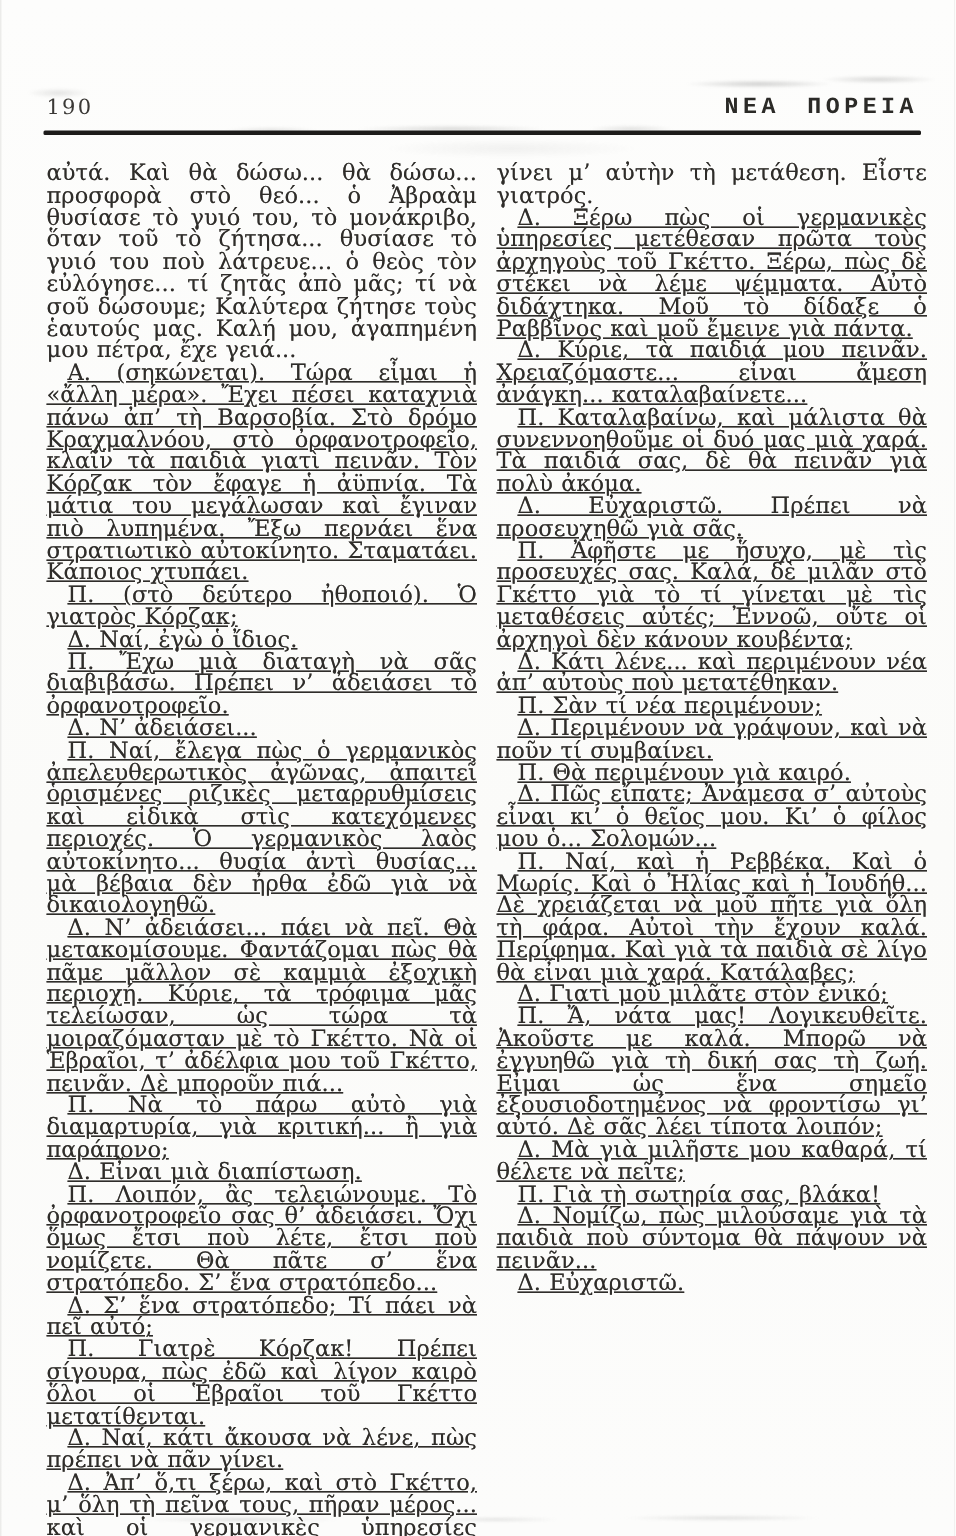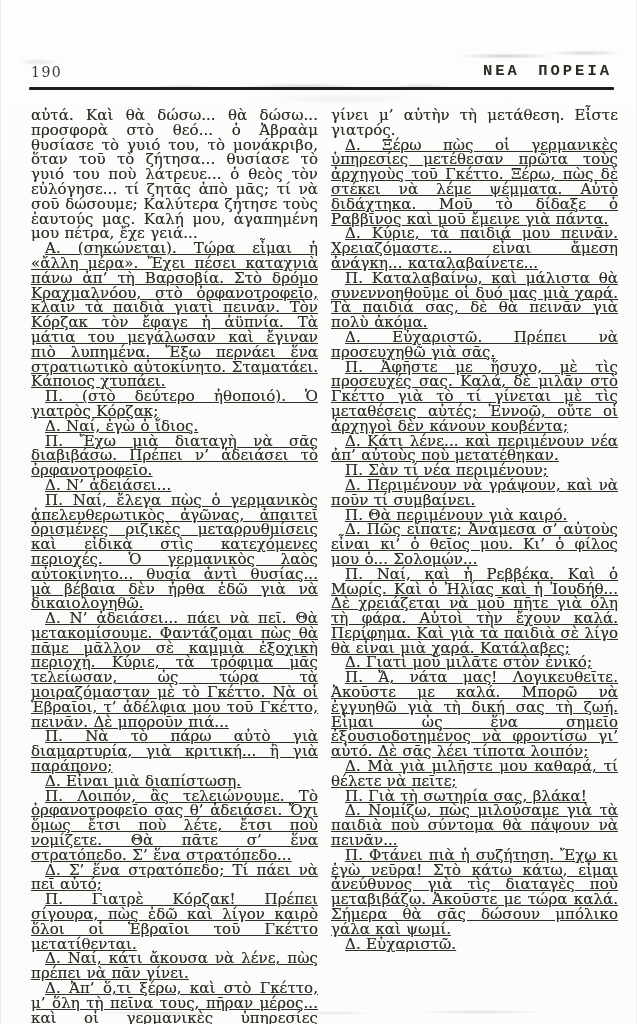--- a/index.html
+++ b/index.html
@@ -137,17 +137,16 @@
         <p class="indent">Π. Σὰν τί νέα περιμένουν;</p>
         <p class="indent">Δ. Περιμένουν νὰ γράψουν, καὶ νὰ ποῦν τί συμβαίνει.</p>
         <p class="indent">Π. Θὰ περιμένουν γιὰ καιρό.</p>
         <p class="indent">Δ. Πῶς εἴπατε; Ἀνάμεσα σ’ αὐτοὺς εἶναι κι’ ὁ θεῖος μου. Κι’ ὁ φίλος μου ὁ... Σολομών...</p>
         <p class="indent">Π. Ναί, καὶ ἡ Ρεββέκα. Καὶ ὁ Μωρίς. Καὶ ὁ Ἠλίας καὶ ἡ Ἰουδήθ... Δὲ χρειάζεται νὰ μοῦ πῆτε γιὰ ὅλη τὴ φάρα. Αὐτοὶ τὴν ἔχουν καλά. Περίφημα. Καὶ γιὰ τὰ παιδιὰ σὲ λίγο θὰ εἶναι μιὰ χαρά. Κατάλαβες;</p>
         <p class="indent">Δ. Γιατὶ μοῦ μιλᾶτε στὸν ἑνικό;</p>
         <p class="indent">Π. Ἄ, νάτα μας! Λογικευθεῖτε. Ἀκοῦστε με καλά. Μπορῶ νὰ ἐγγυηθῶ γιὰ τὴ δική σας τὴ ζωή. Εἶμαι ὡς ἕνα σημεῖο ἐξουσιοδοτημένος νὰ φροντίσω γι’ αὐτό. Δὲ σᾶς λέει τίποτα λοιπόν;</p>
         <p class="indent">Δ. Μὰ γιὰ μιλῆστε μου καθαρά, τί θέλετε νὰ πεῖτε;</p>
         <p class="indent">Π. Γιὰ τὴ σωτηρία σας, βλάκα!</p>
         <p class="indent">Δ. Νομίζω, πὼς μιλούσαμε γιὰ τὰ παιδιὰ ποὺ σύντομα θὰ πάψουν νὰ πεινᾶν...</p>
-        <p class="indent">Π. Φτάνει πιὰ ἡ συζήτηση. Ἔχω κι ἐγὼ νεῦρα! Στὸ κάτω κάτω, εἶμαι ἀνεύθυνος γιὰ τὶς διαταγὲς ποὺ μεταβιβάζω. Ἀκοῦστε με τώρα καλά. Σήμερα θὰ σᾶς δώσουν μπόλικο γάλα καὶ ψωμί.</p>
         <p class="indent">Δ. Εὐχαριστῶ.</p>
       </div>
   </div>
 </div>
 
 </body></html>

